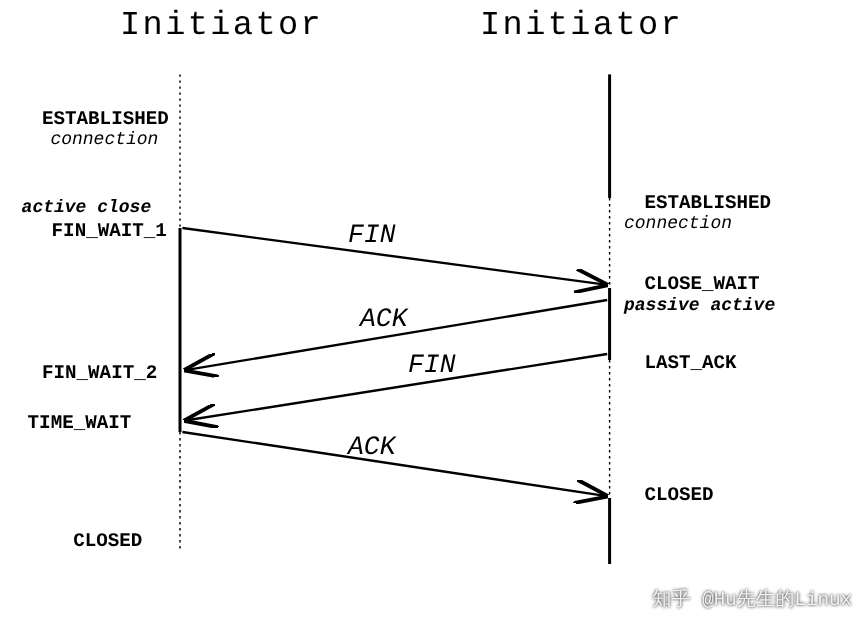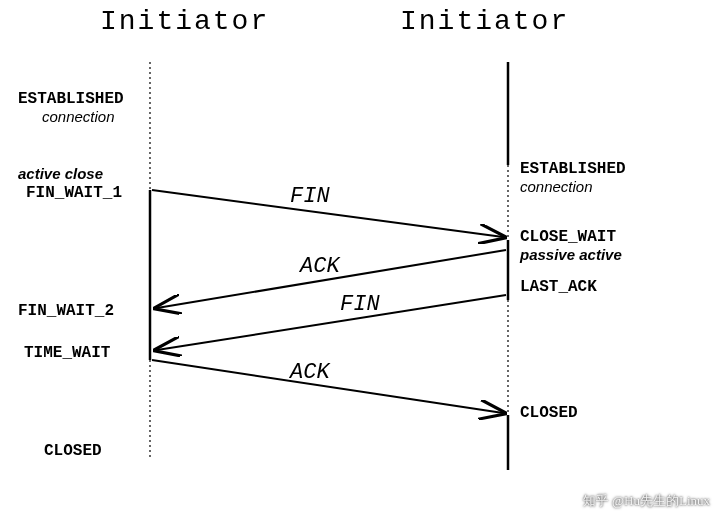--- a/index.html
+++ b/index.html
@@ -18,40 +18,41 @@
     font-family: "Courier New", monospace;
     font-size: 28px;
     letter-spacing: 2px;
   }
   .state {
     position: absolute;
     font-family: "Courier New", monospace;
     font-weight: bold;
     font-size: 16px;
     white-space: nowrap;
+    margin-left: 17px;
   }
   .sub {
     position: absolute;
-    font-family: Liberation Sans, sans-serif;
+    font-family: Liberation Mono, monospace;
     font-style: italic;
     font-size: 15px;
     white-space: nowrap;
   }
   .msg {
     font-family: "Courier New", monospace;
     font-style: italic;
     font-size: 22px;
     fill: #000;
   }
   .watermark {
     position: absolute;
     right: 10px;
     bottom: 6px;
-    font-family: Liberation Serif, serif;
-    font-size: 13px;
+    font-family: Liberation Mono, monospace;
+    font-size: 16px;
     color: rgba(255,255,255,0.9);
     text-shadow: 0 0 3px rgba(0,0,0,0.6), 0 0 2px rgba(0,0,0,0.6);
   }
   .dashed {
     stroke: #000;
     stroke-width: 1.2;
     stroke-dasharray: 2 3;
   }
   .solid {
     stroke: #000;
@@ -70,30 +71,30 @@
 <div class="header" style="left:100px">Initiator</div>
 <div class="header" style="left:400px">Initiator</div>
 
 <div class="state" style="left:18px; top:90px">ESTABLISHED</div>
 <div class="sub" style="left:42px; top:108px">connection</div>
 
 <div class="sub" style="left:18px; top:165px; font-style:italic; font-weight:bold">active close</div>
 <div class="state" style="left:26px; top:184px">FIN_WAIT_1</div>
 
 <div class="state" style="left:18px; top:302px">FIN_WAIT_2</div>
-<div class="state" style="left:24px; top:344px">TIME_WAIT</div>
+<div class="state" style="left:6px; top:344px">TIME_WAIT</div>
 <div class="state" style="left:44px; top:442px">CLOSED</div>
 
 <div class="state" style="left:520px; top:160px">ESTABLISHED</div>
 <div class="sub" style="left:520px; top:178px">connection</div>
 
 <div class="state" style="left:520px; top:228px">CLOSE_WAIT</div>
 <div class="sub" style="left:520px; top:246px; font-style:italic; font-weight:bold">passive active</div>
 
-<div class="state" style="left:520px; top:278px">LAST_ACK</div>
+<div class="state" style="left:520px; top:294px">LAST_ACK</div>
 <div class="state" style="left:520px; top:404px">CLOSED</div>
 
 <svg width="720" height="516">
   <defs>
     <marker id="arrowhead" markerWidth="14" markerHeight="10" refX="12" refY="5" orient="auto">
       <path d="M0,0 L14,5 L0,10" fill="none" stroke="#000" stroke-width="1.6"></path>
     </marker>
   </defs>
 
   <line class="dashed" x1="150" y1="62" x2="150" y2="190"></line>

